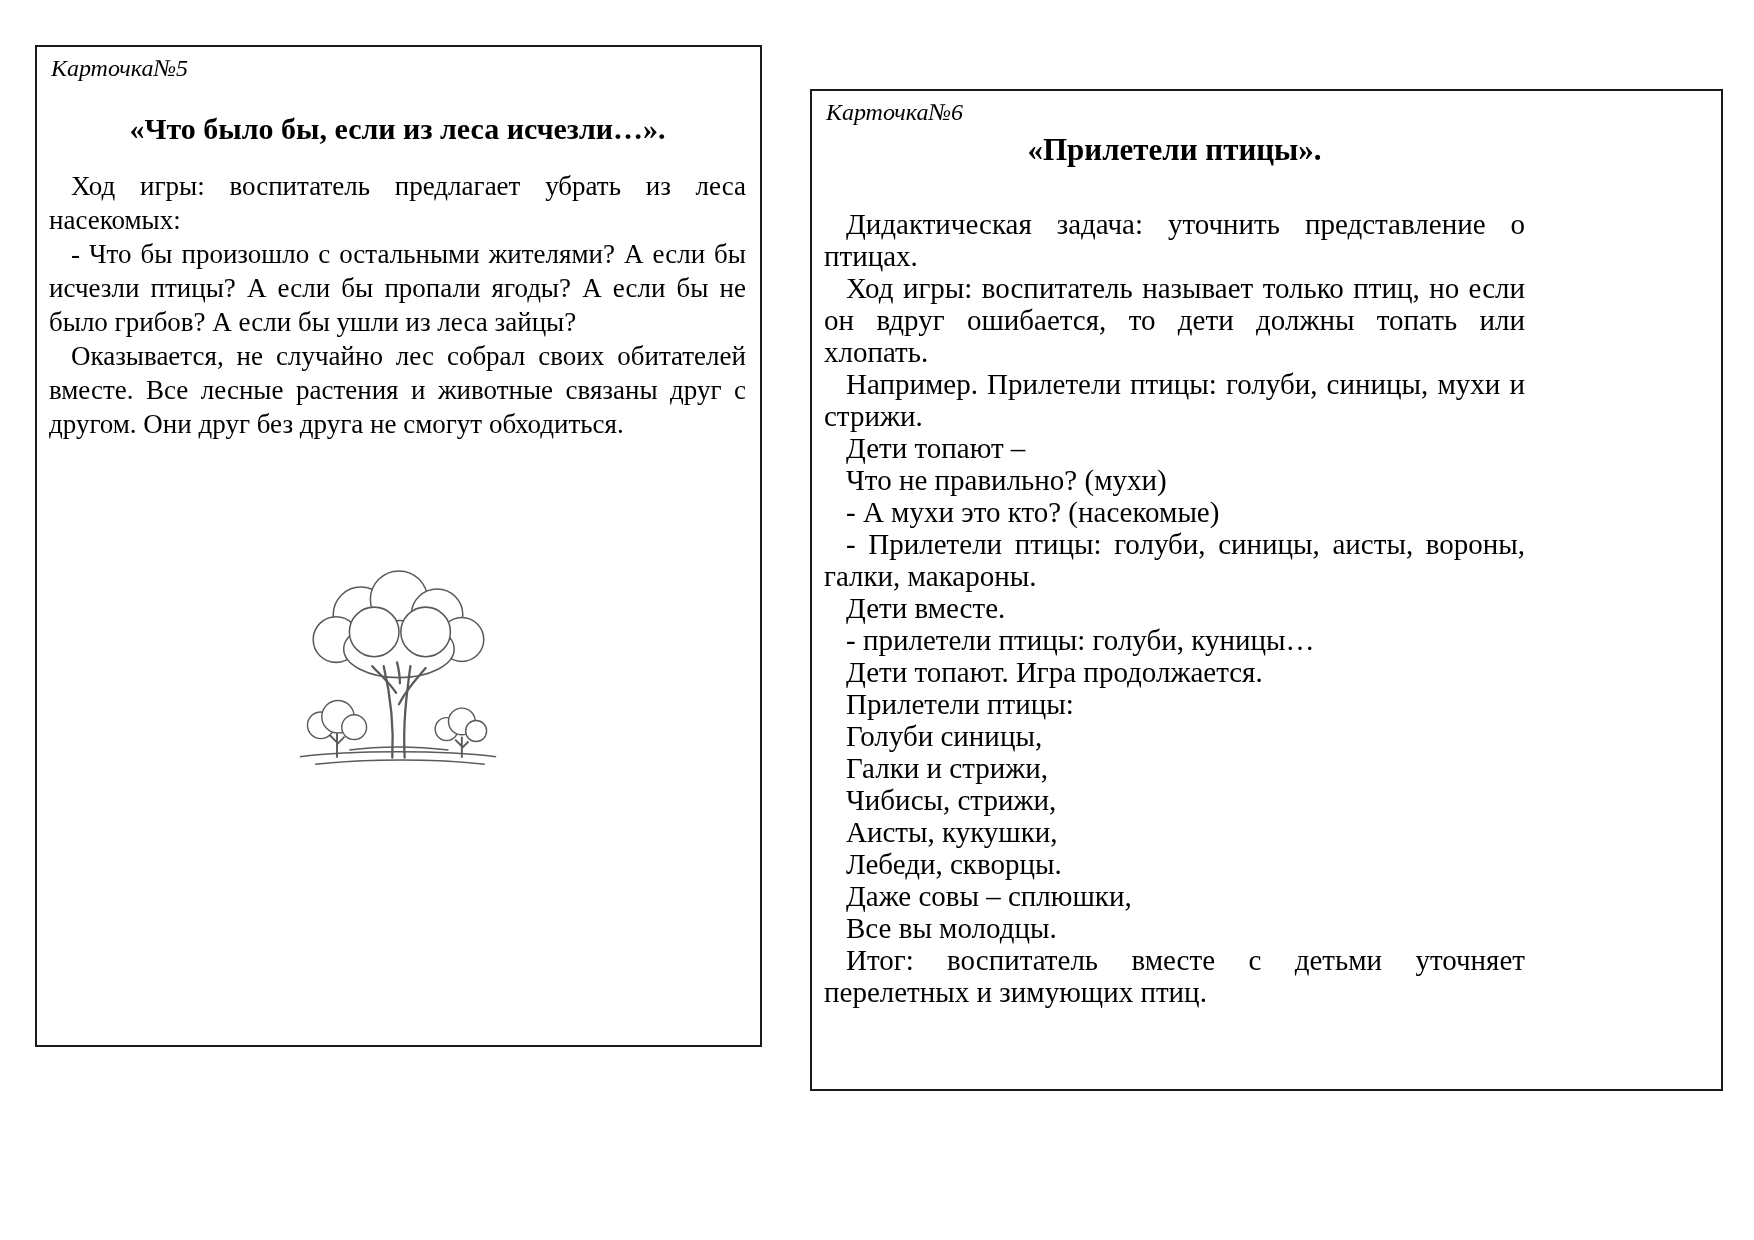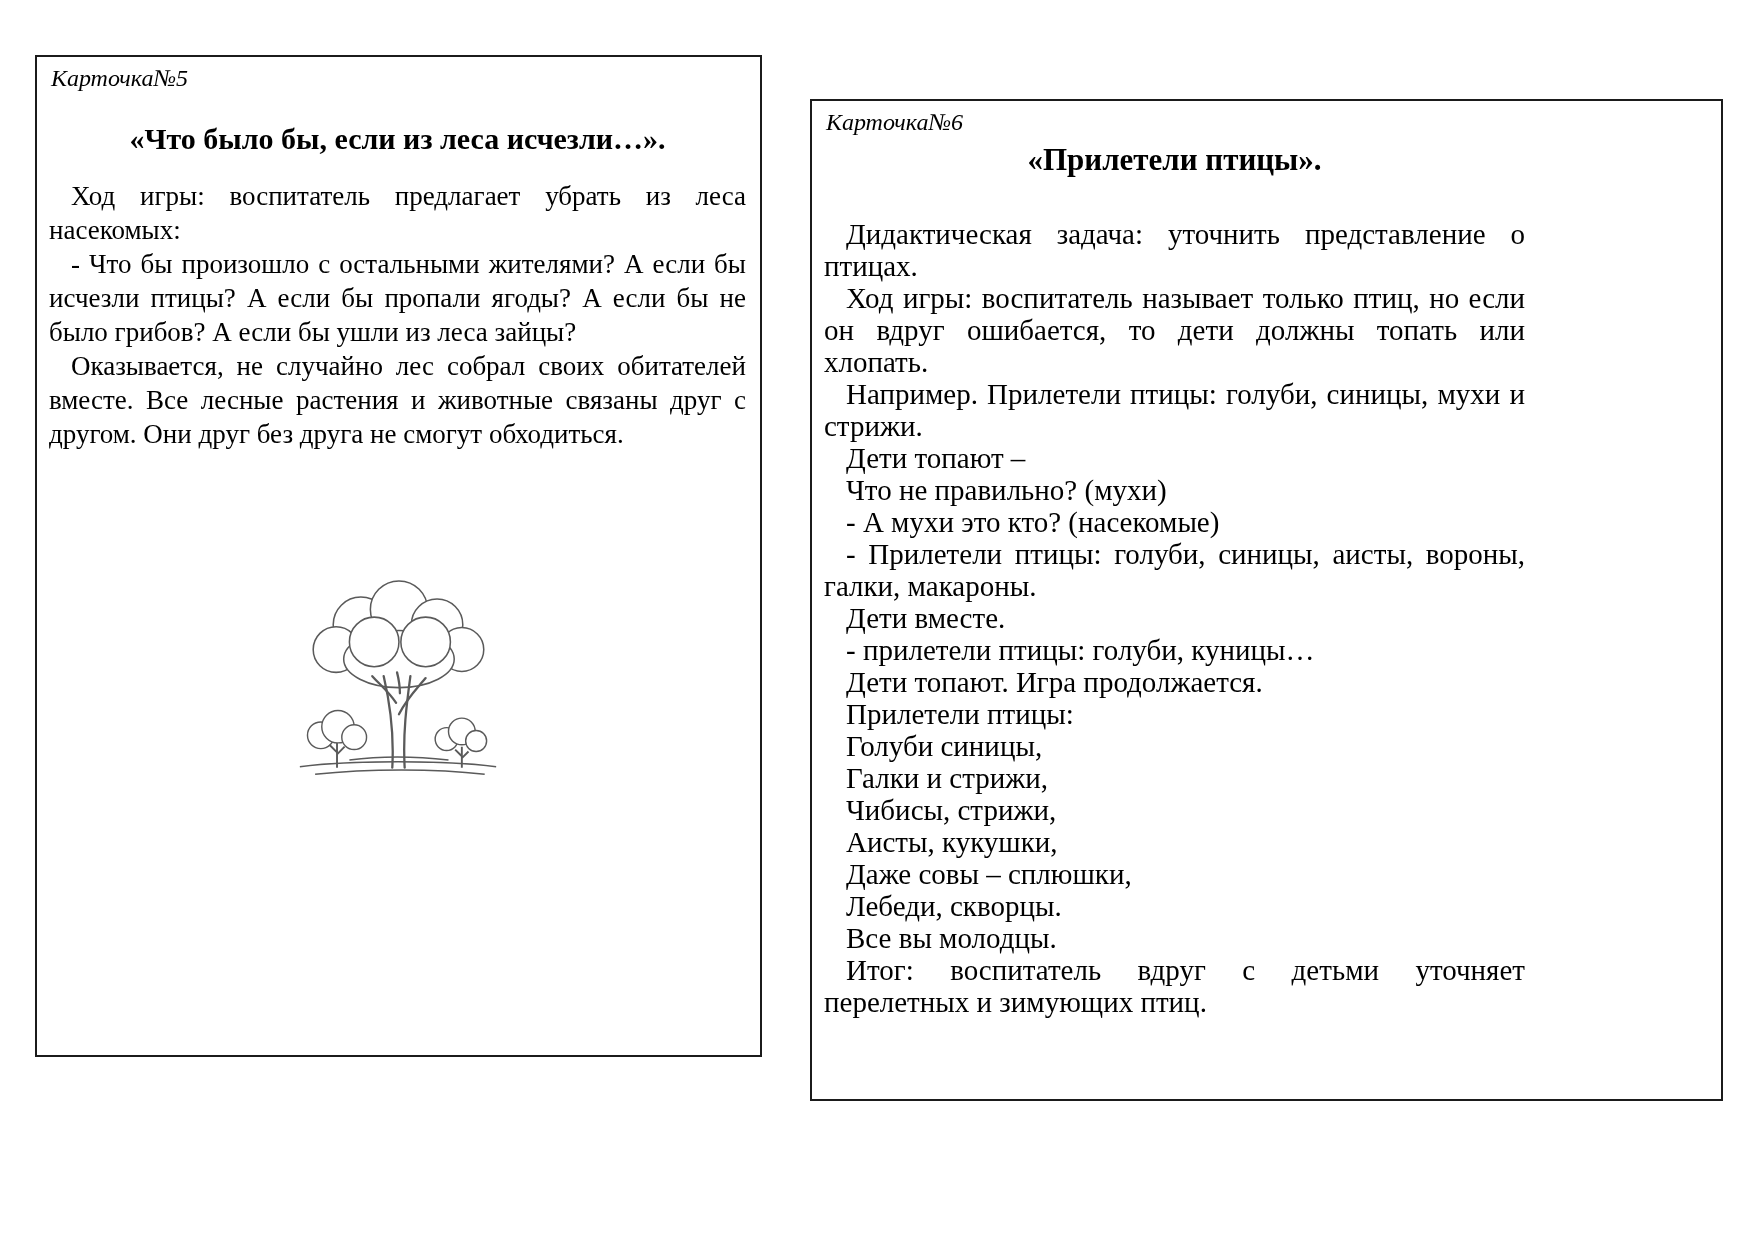--- a/index.html
+++ b/index.html
@@ -12,21 +12,21 @@
     width: 1754px;
     height: 1240px;
     background: #ffffff;
     font-family: "Liberation Serif", serif;
     color: #000000;
     overflow: hidden;
   }
   .cards {
     position: absolute;
     left: 35px;
-    top: 55px;
+    top: 45px;
     width: 1688px;
     height: 1002px;
     display: flex;
     gap: 48px;
   }
   .card {
     box-sizing: border-box;
     border: 2px solid #1b1b1b;
     height: 100%;
     background: #ffffff;
@@ -151,20 +151,20 @@
       <p class="para para-right">- А мухи это кто? (насекомые)</p>
       <p class="para para-right">- Прилетели  птицы:  голуби,  синицы,  аисты,  вороны,  галки, макароны.</p>
       <p class="para para-right">Дети вместе.</p>
       <p class="para para-right">- прилетели птицы: голуби, куницы…</p>
       <p class="para para-right">Дети топают. Игра продолжается.</p>
       <p class="para para-right">Прилетели птицы:</p>
       <p class="para para-right">Голуби синицы,</p>
       <p class="para para-right">Галки и стрижи,</p>
       <p class="para para-right">Чибисы, стрижи,</p>
       <p class="para para-right">Аисты, кукушки,</p>
+      <p class="para para-right">Лебеди, скворцы.</p>
       <p class="para para-right">Даже совы – сплюшки,</p>
-      <p class="para para-right">Лебеди, скворцы.</p>
       <p class="para para-right">Все вы молодцы.</p>
-      <p class="para para-right">Итог:  воспитатель  вдруг  с  детьми  уточняет  перелетных  и зимующих птиц.</p>
+      <p class="para para-right">Итог:  воспитатель  вместе  с  детьми  уточняет  перелетных  и зимующих птиц.</p>
     </section>
 
   </div>
 </div>
 
 </body></html>

